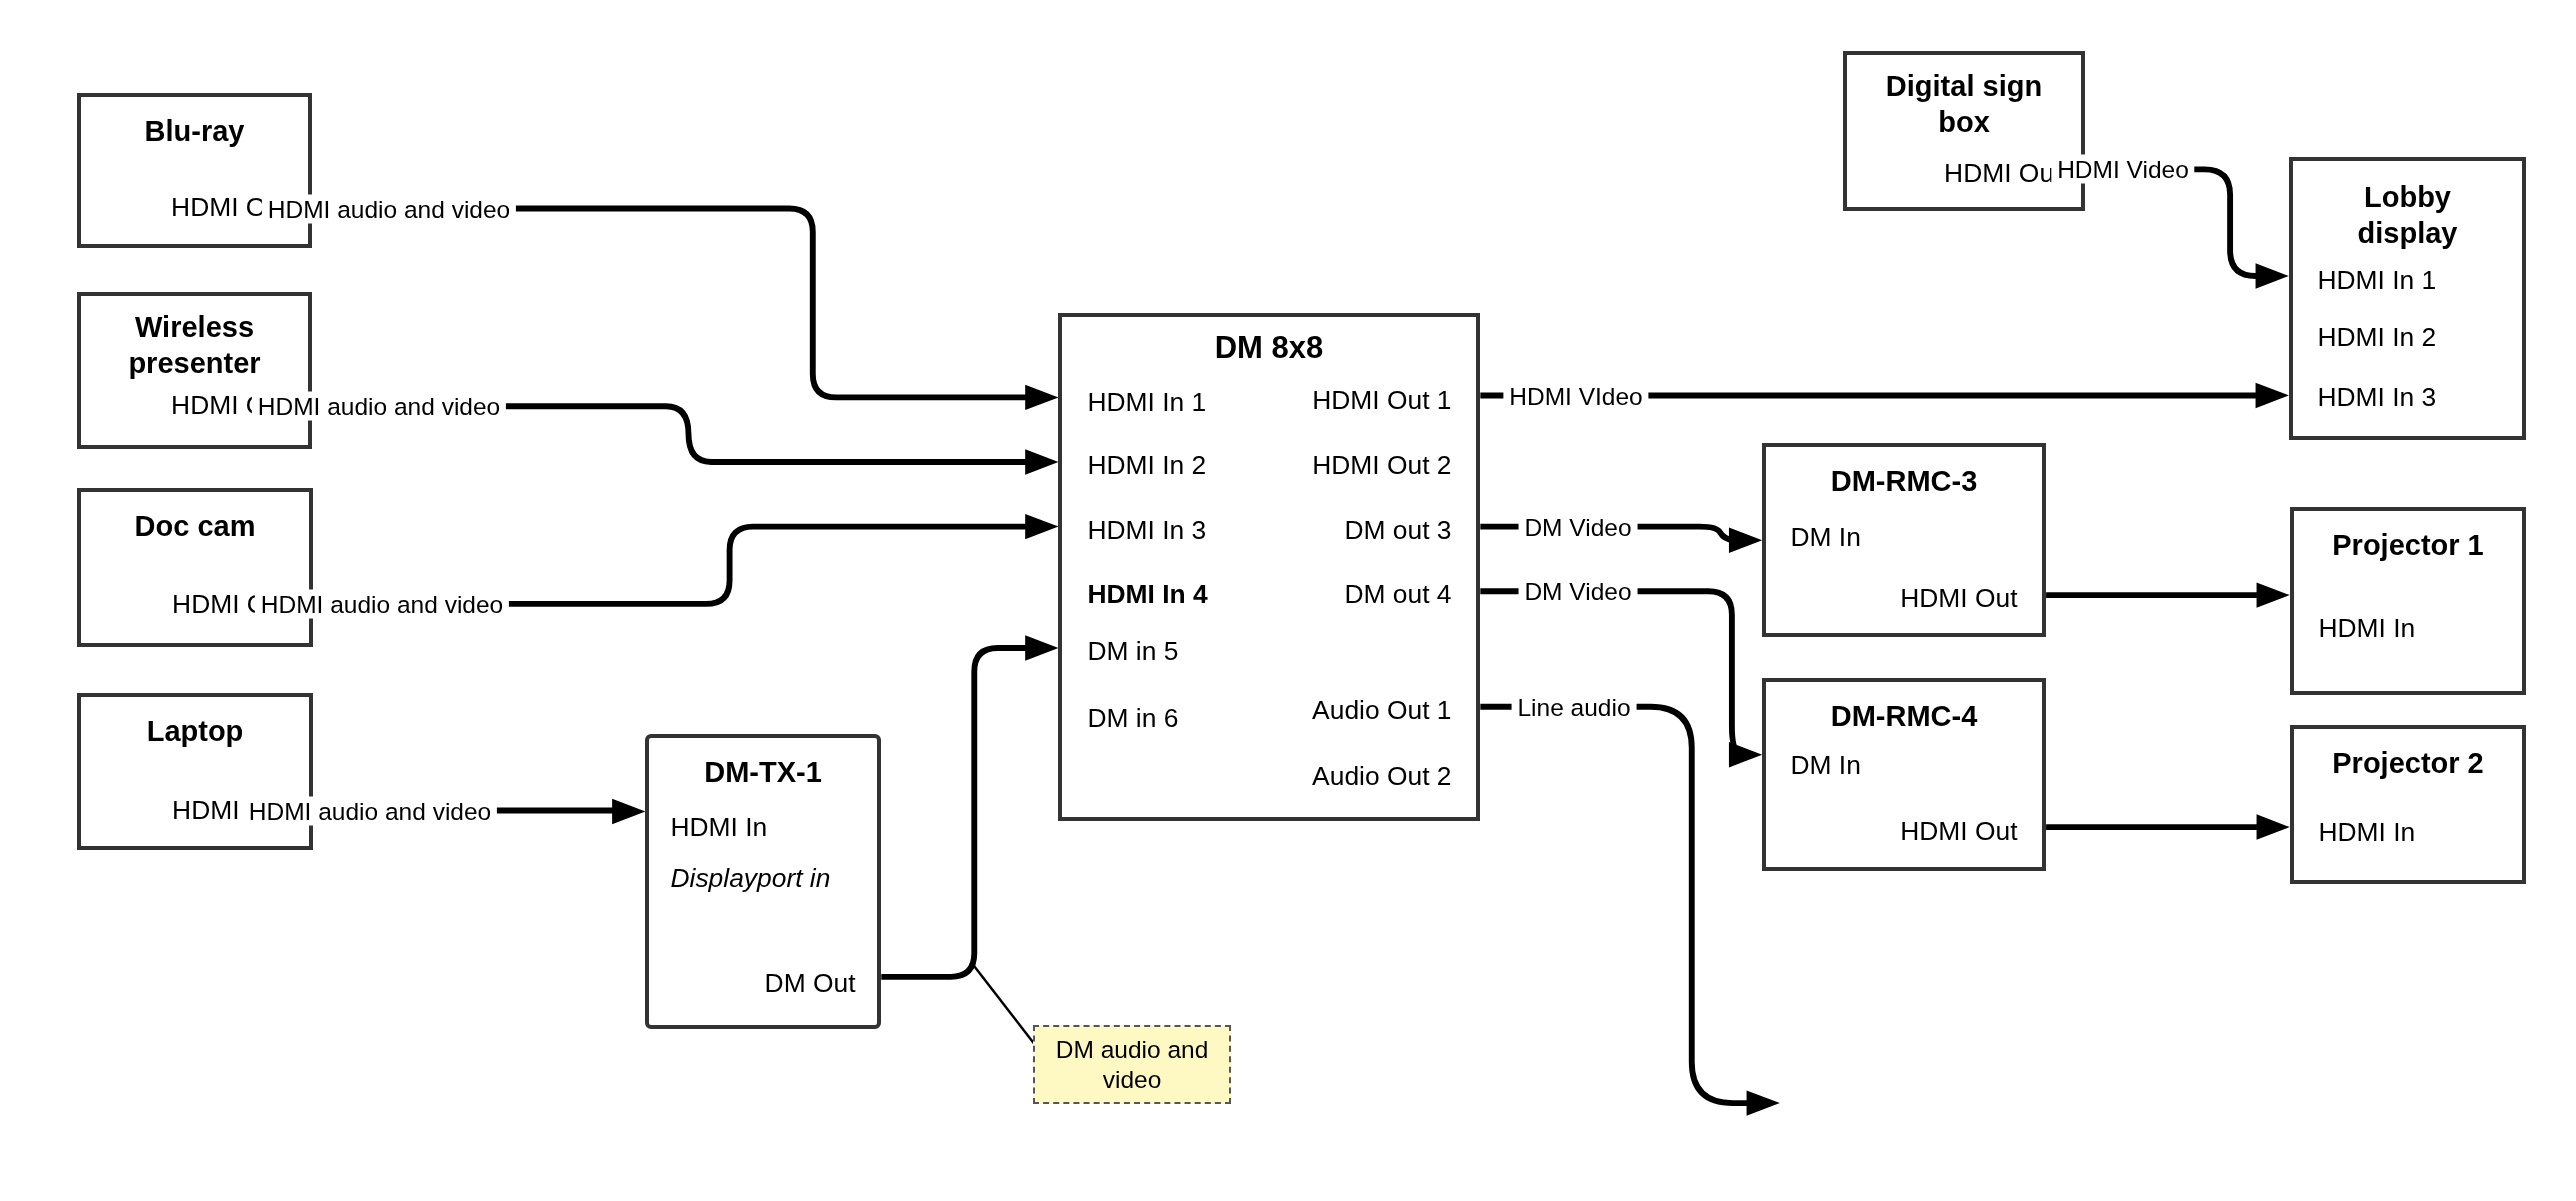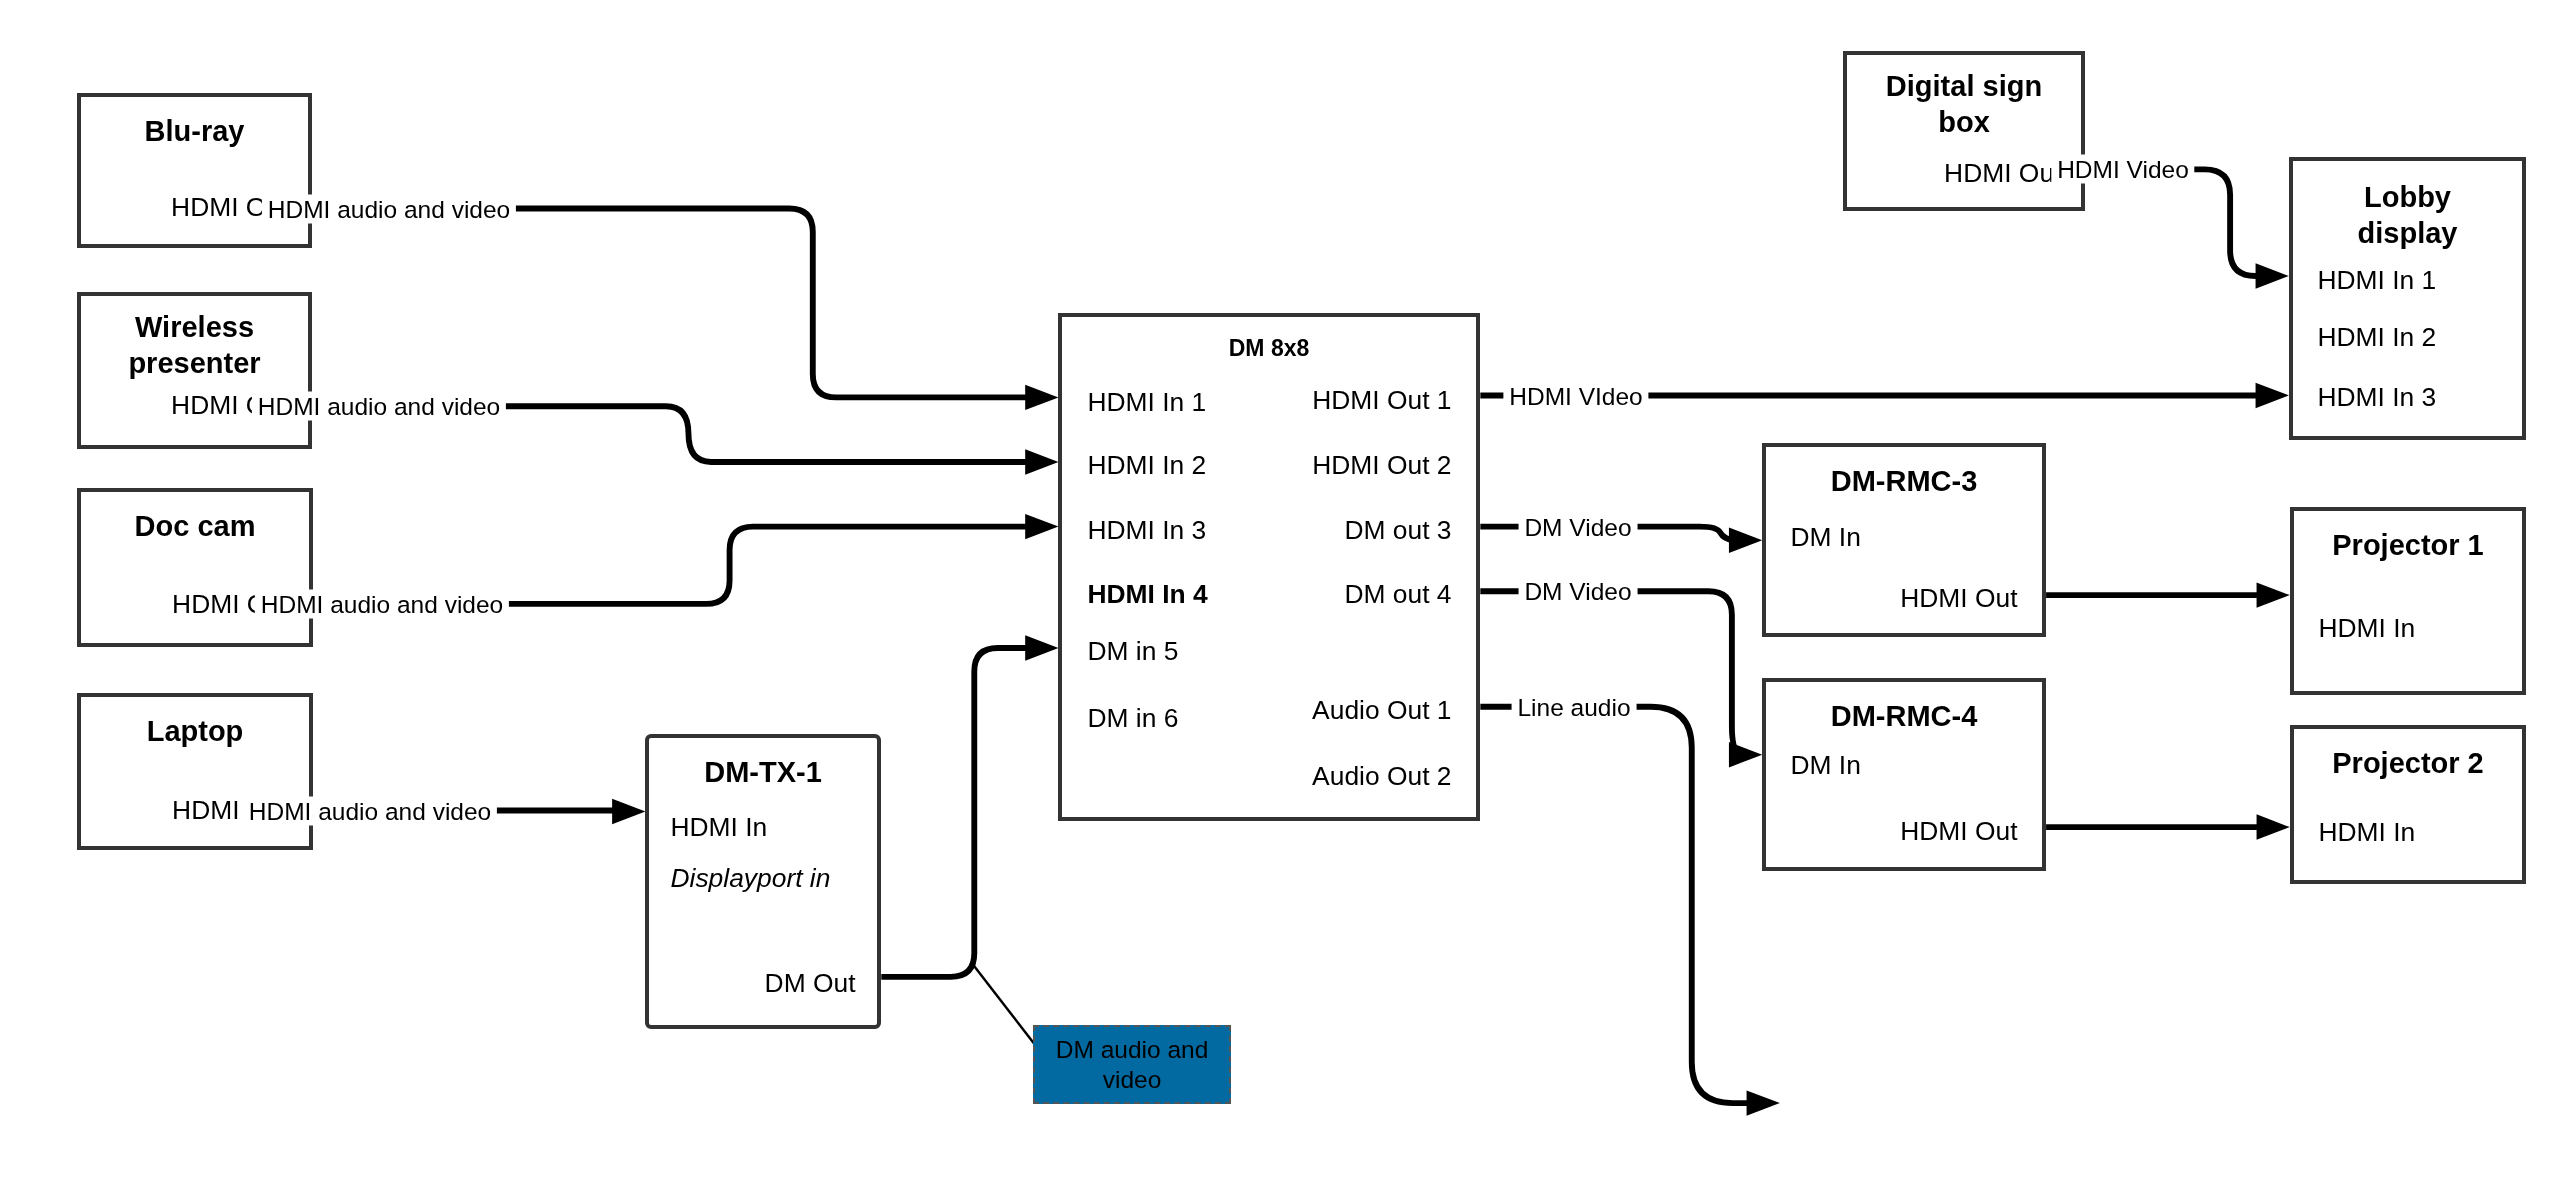--- a/index.html
+++ b/index.html
@@ -39,21 +39,21 @@
     transform:translate(-50%,-50%);
     background:#ffffff;
     font-size:24.5px;line-height:29px;
     padding:0 5.9px;
     white-space:nowrap;
   }
   .note-box{
     position:absolute;
     box-sizing:border-box;
     border:2px dashed #555555;
-    background:#0369a1;
+    background:#fef9c3;
     display:flex;align-items:center;justify-content:center;
     text-align:center;
     font-size:24.5px;line-height:30px;
   }
   .note-box .inner{width:166px;}
 </style>
 </head>
 <body>
 
 <div id="canvas">
@@ -111,21 +111,21 @@
   </div>
 
   <div class="devbox" style="left:645px;top:734px;width:236px;height:295px;border-radius:6px;">
     <div class="devtitle">DM-TX-1</div>
     <span class="port pleft" style="left:21.5px;top:75px;">HDMI In</span>
     <span class="port pleft" style="left:21.5px;top:126px;font-style:italic;">Displayport in</span>
     <span class="port pright" style="right:21.5px;top:231px;">DM Out</span>
   </div>
 
   <div class="devbox" style="left:1058px;top:313px;width:422px;height:508px;">
-    <div class="devtitle" style="font-size:23px;padding-top:12.7px;">DM 8x8</div>
+    <div class="devtitle" style="font-size:31px;padding-top:12.7px;">DM 8x8</div>
     <span class="port" style="left:25.5px;top:71px;">HDMI In 1</span>
     <span class="port" style="left:25.5px;top:134px;">HDMI In 2</span>
     <span class="port" style="left:25.5px;top:199px;">HDMI In 3</span>
     <span class="port" style="left:25.5px;top:263px;font-weight:bold;">HDMI In 4</span>
     <span class="port" style="left:25.5px;top:320px;">DM in 5</span>
     <span class="port" style="left:25.5px;top:387px;">DM in 6</span>
     <span class="port pright" style="right:24.5px;top:69px;">HDMI Out 1</span>
     <span class="port pright" style="right:24.5px;top:134px;">HDMI Out 2</span>
     <span class="port pright" style="right:24.5px;top:199px;">DM out 3</span>
     <span class="port pright" style="right:24.5px;top:263px;">DM out 4</span>

